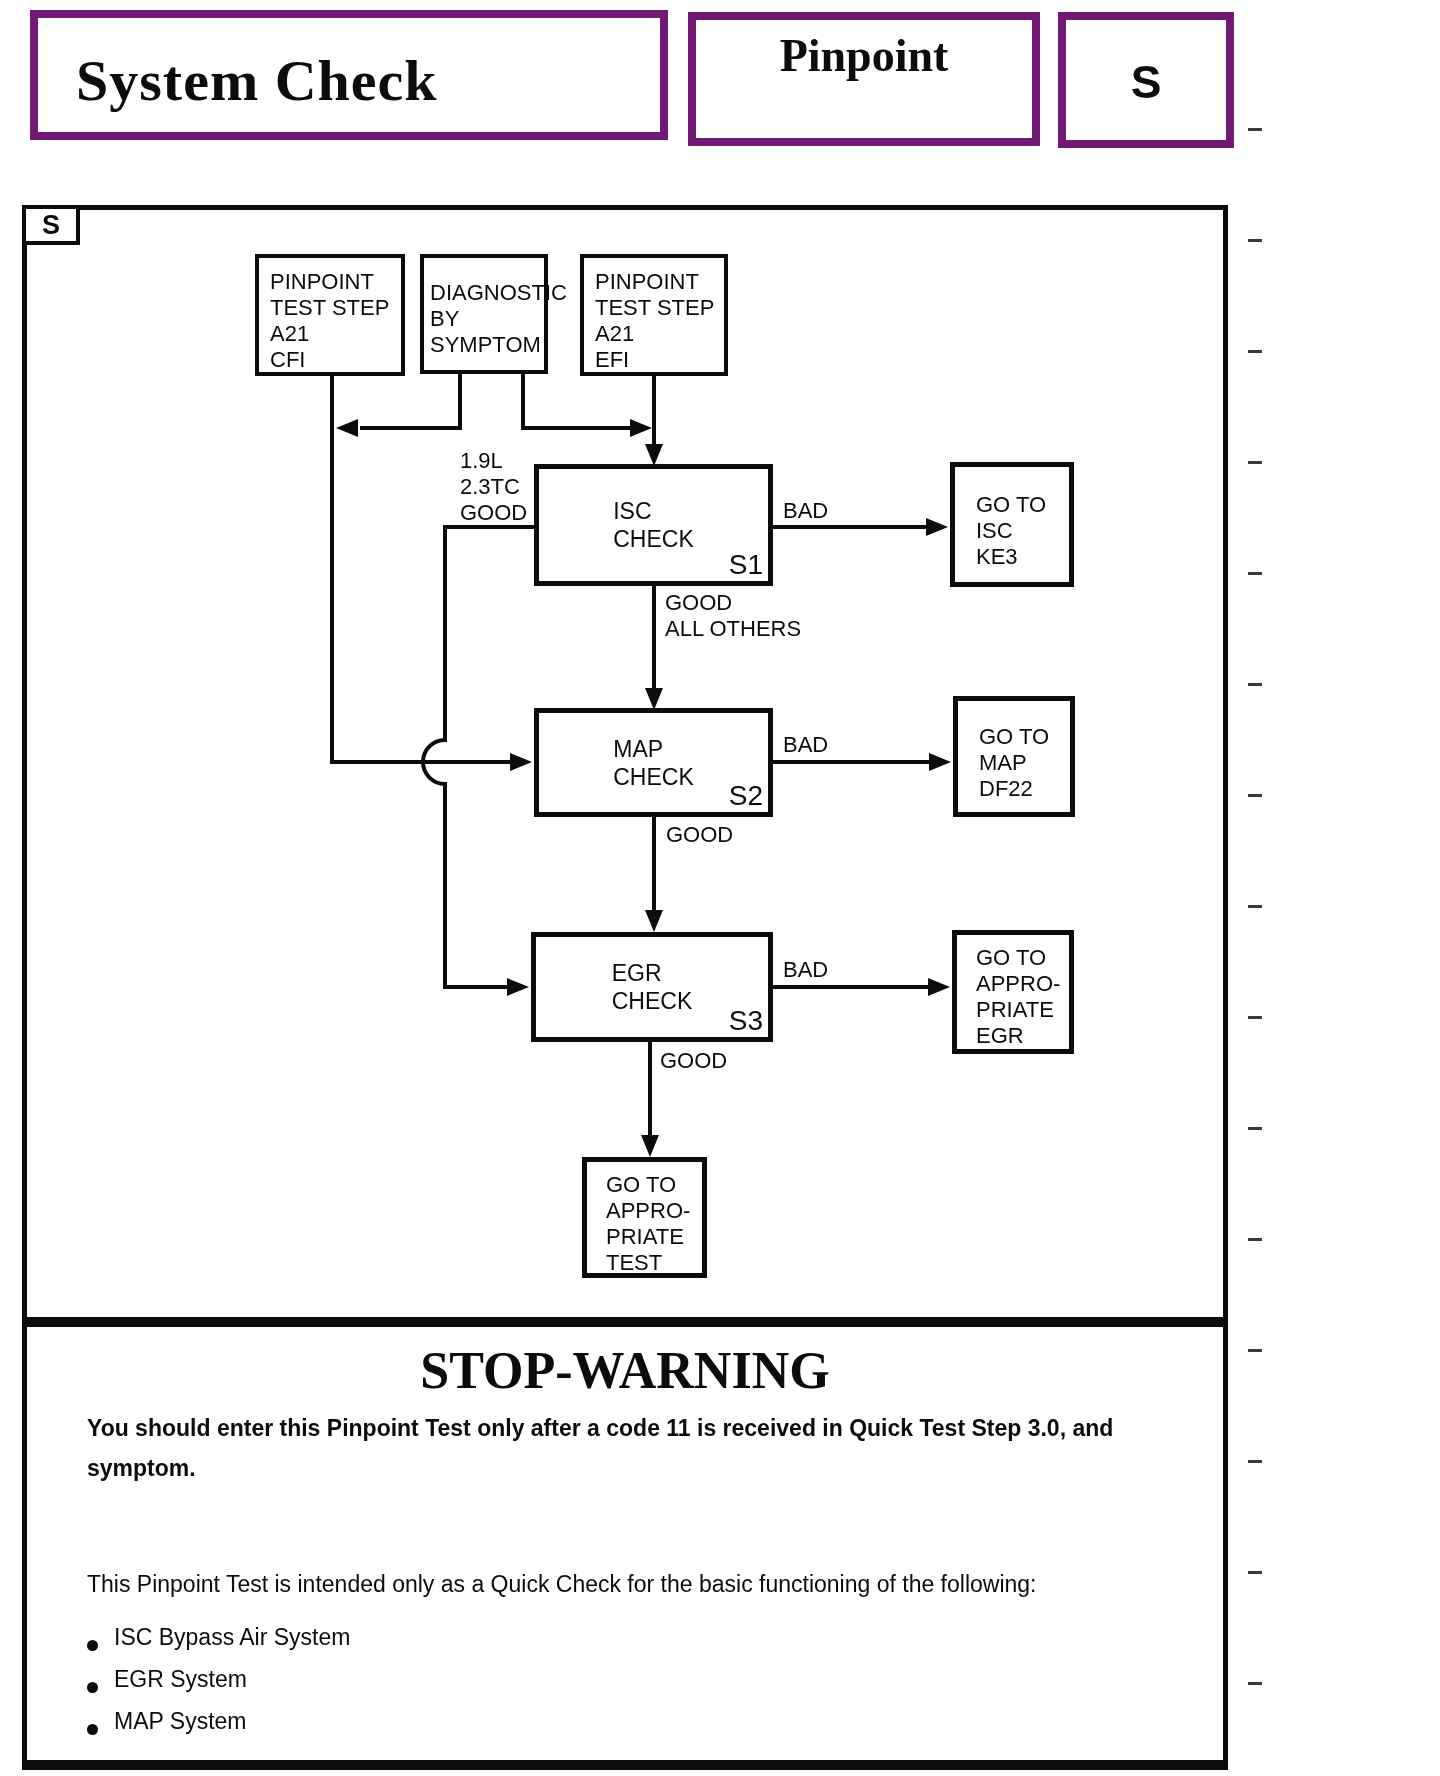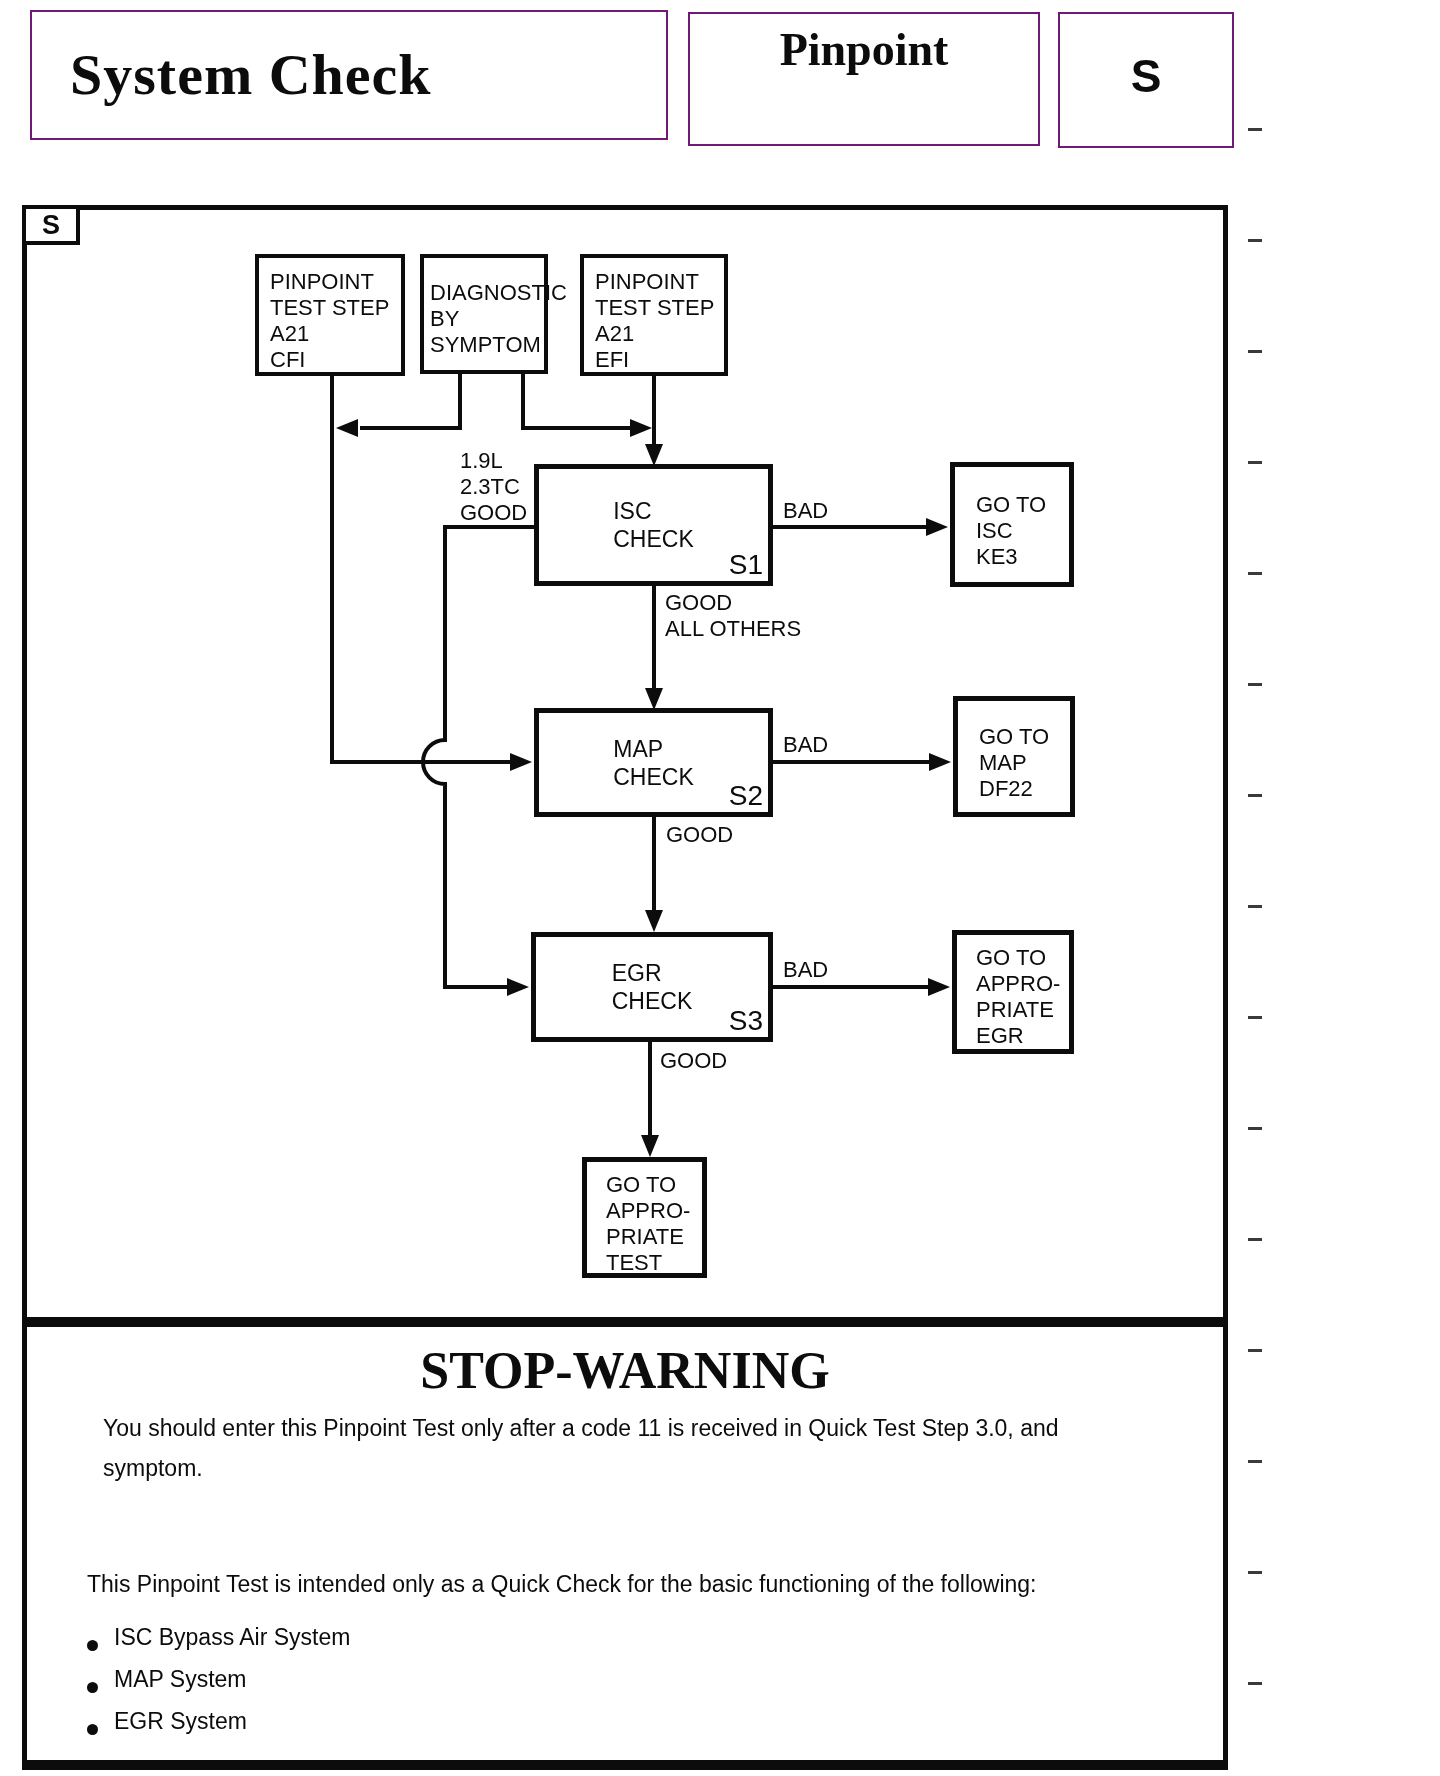--- a/index.html
+++ b/index.html
@@ -1,19 +1,19 @@
 <!DOCTYPE html>
 <html><head>
 <meta charset="utf-8">
 <style>
   html,body{margin:0;padding:0;background:#fff;}
   .page{position:relative;width:1440px;height:1776px;background:#ffffff;
         font-family:"Liberation Sans", sans-serif;color:#0c0c0c;overflow:hidden;}
   
-  .hdr-box{position:absolute;border:2px solid #701a75;background:#fff;box-sizing:border-box;}
+  .hdr-box{position:absolute;border:8px solid #701a75;background:#fff;box-sizing:border-box;}
   .sys-title{font-family:"Liberation Serif", serif;font-weight:bold;font-size:58px;
              letter-spacing:1px;line-height:126px;padding-left:38px;white-space:nowrap;}
   .pin-title{font-family:"Liberation Serif", serif;font-weight:bold;font-size:46px;
              text-align:center;line-height:56px;padding-top:8px;}
   .sec-letter{font-weight:bold;font-size:46px;text-align:center;line-height:124px;}
   
   .flow-panel{position:absolute;left:22px;top:205px;width:1206px;height:1117px;
               border:5px solid #0c0c0c;box-sizing:border-box;background:#fff;}
   .flow-tab{position:absolute;left:22px;top:205px;width:58px;height:40px;border:4px solid #0c0c0c;
             box-sizing:border-box;background:#fff;z-index:3;font-weight:bold;font-size:27px;
@@ -24,21 +24,21 @@
   .checkbox{border-width:5px;display:flex;align-items:center;justify-content:center;
             font-size:23px;line-height:28px;}
   .step-id{position:absolute;right:5px;bottom:2px;font-size:28px;}
   .flow-label{position:absolute;z-index:2;font-size:22px;line-height:26px;white-space:nowrap;}
   svg.wires{position:absolute;left:0;top:0;z-index:1;}
   
   .warn-panel{position:absolute;left:22px;top:1322px;width:1206px;height:448px;
               border:5px solid #0c0c0c;border-bottom-width:10px;box-sizing:border-box;background:#fff;padding-left:40px;}
   .warn-title{position:absolute;left:0;right:0;top:14px;text-align:center;
               font-family:"Liberation Serif", serif;font-weight:bold;font-size:52px;letter-spacing:0px;}
-  .warn-para{position:absolute;left:60px;top:86px;font-size:23px;font-weight:normal;margin-left:16px;}
+  .warn-para{position:absolute;left:60px;top:86px;font-size:23px;font-weight:bold;}
   .warn-para .wline{white-space:nowrap;line-height:30px;margin-bottom:10px;}
   .warn-para .wline:last-child{margin-top:6px;}
   .a21-badge{display:inline-block;border:3px solid #0c0c0c;padding:0px 8px 2px 8px;margin:0 6px;}
   .warn-intro{position:absolute;left:60px;top:244px;font-size:23px;white-space:nowrap;text-align:center;}
   .bullets{position:absolute;left:60px;top:282px;}
   .bullet-row{display:flex;align-items:flex-end;height:42px;}
   .bullet-dot{width:11px;height:11px;border-radius:50%;background:#0c0c0c;margin-right:16px;flex:none;}
   .bullet-text{font-size:23px;white-space:nowrap;}
   
   .edge-dashes{position:absolute;left:1248px;top:128px;width:14px;height:1640px;
@@ -189,24 +189,24 @@
       <div class="wline">symptom.</div>
     </div>
     <div class="warn-intro">This Pinpoint Test is intended only as a Quick Check for the basic functioning of the following:</div>
     <div class="bullets">
       <div class="bullet-row">
         <span class="bullet-dot"></span>
         <span class="bullet-text">ISC Bypass Air System</span>
       </div>
       <div class="bullet-row">
         <span class="bullet-dot"></span>
-        <span class="bullet-text">MAP System</span>
+        <span class="bullet-text">EGR System</span>
       </div>
       <div class="bullet-row">
         <span class="bullet-dot"></span>
-        <span class="bullet-text">EGR System</span>
+        <span class="bullet-text">MAP System</span>
       </div>
     </div>
   </div>
 
   <div class="edge-dashes"></div>
 
 </div>
 
 </body></html>

